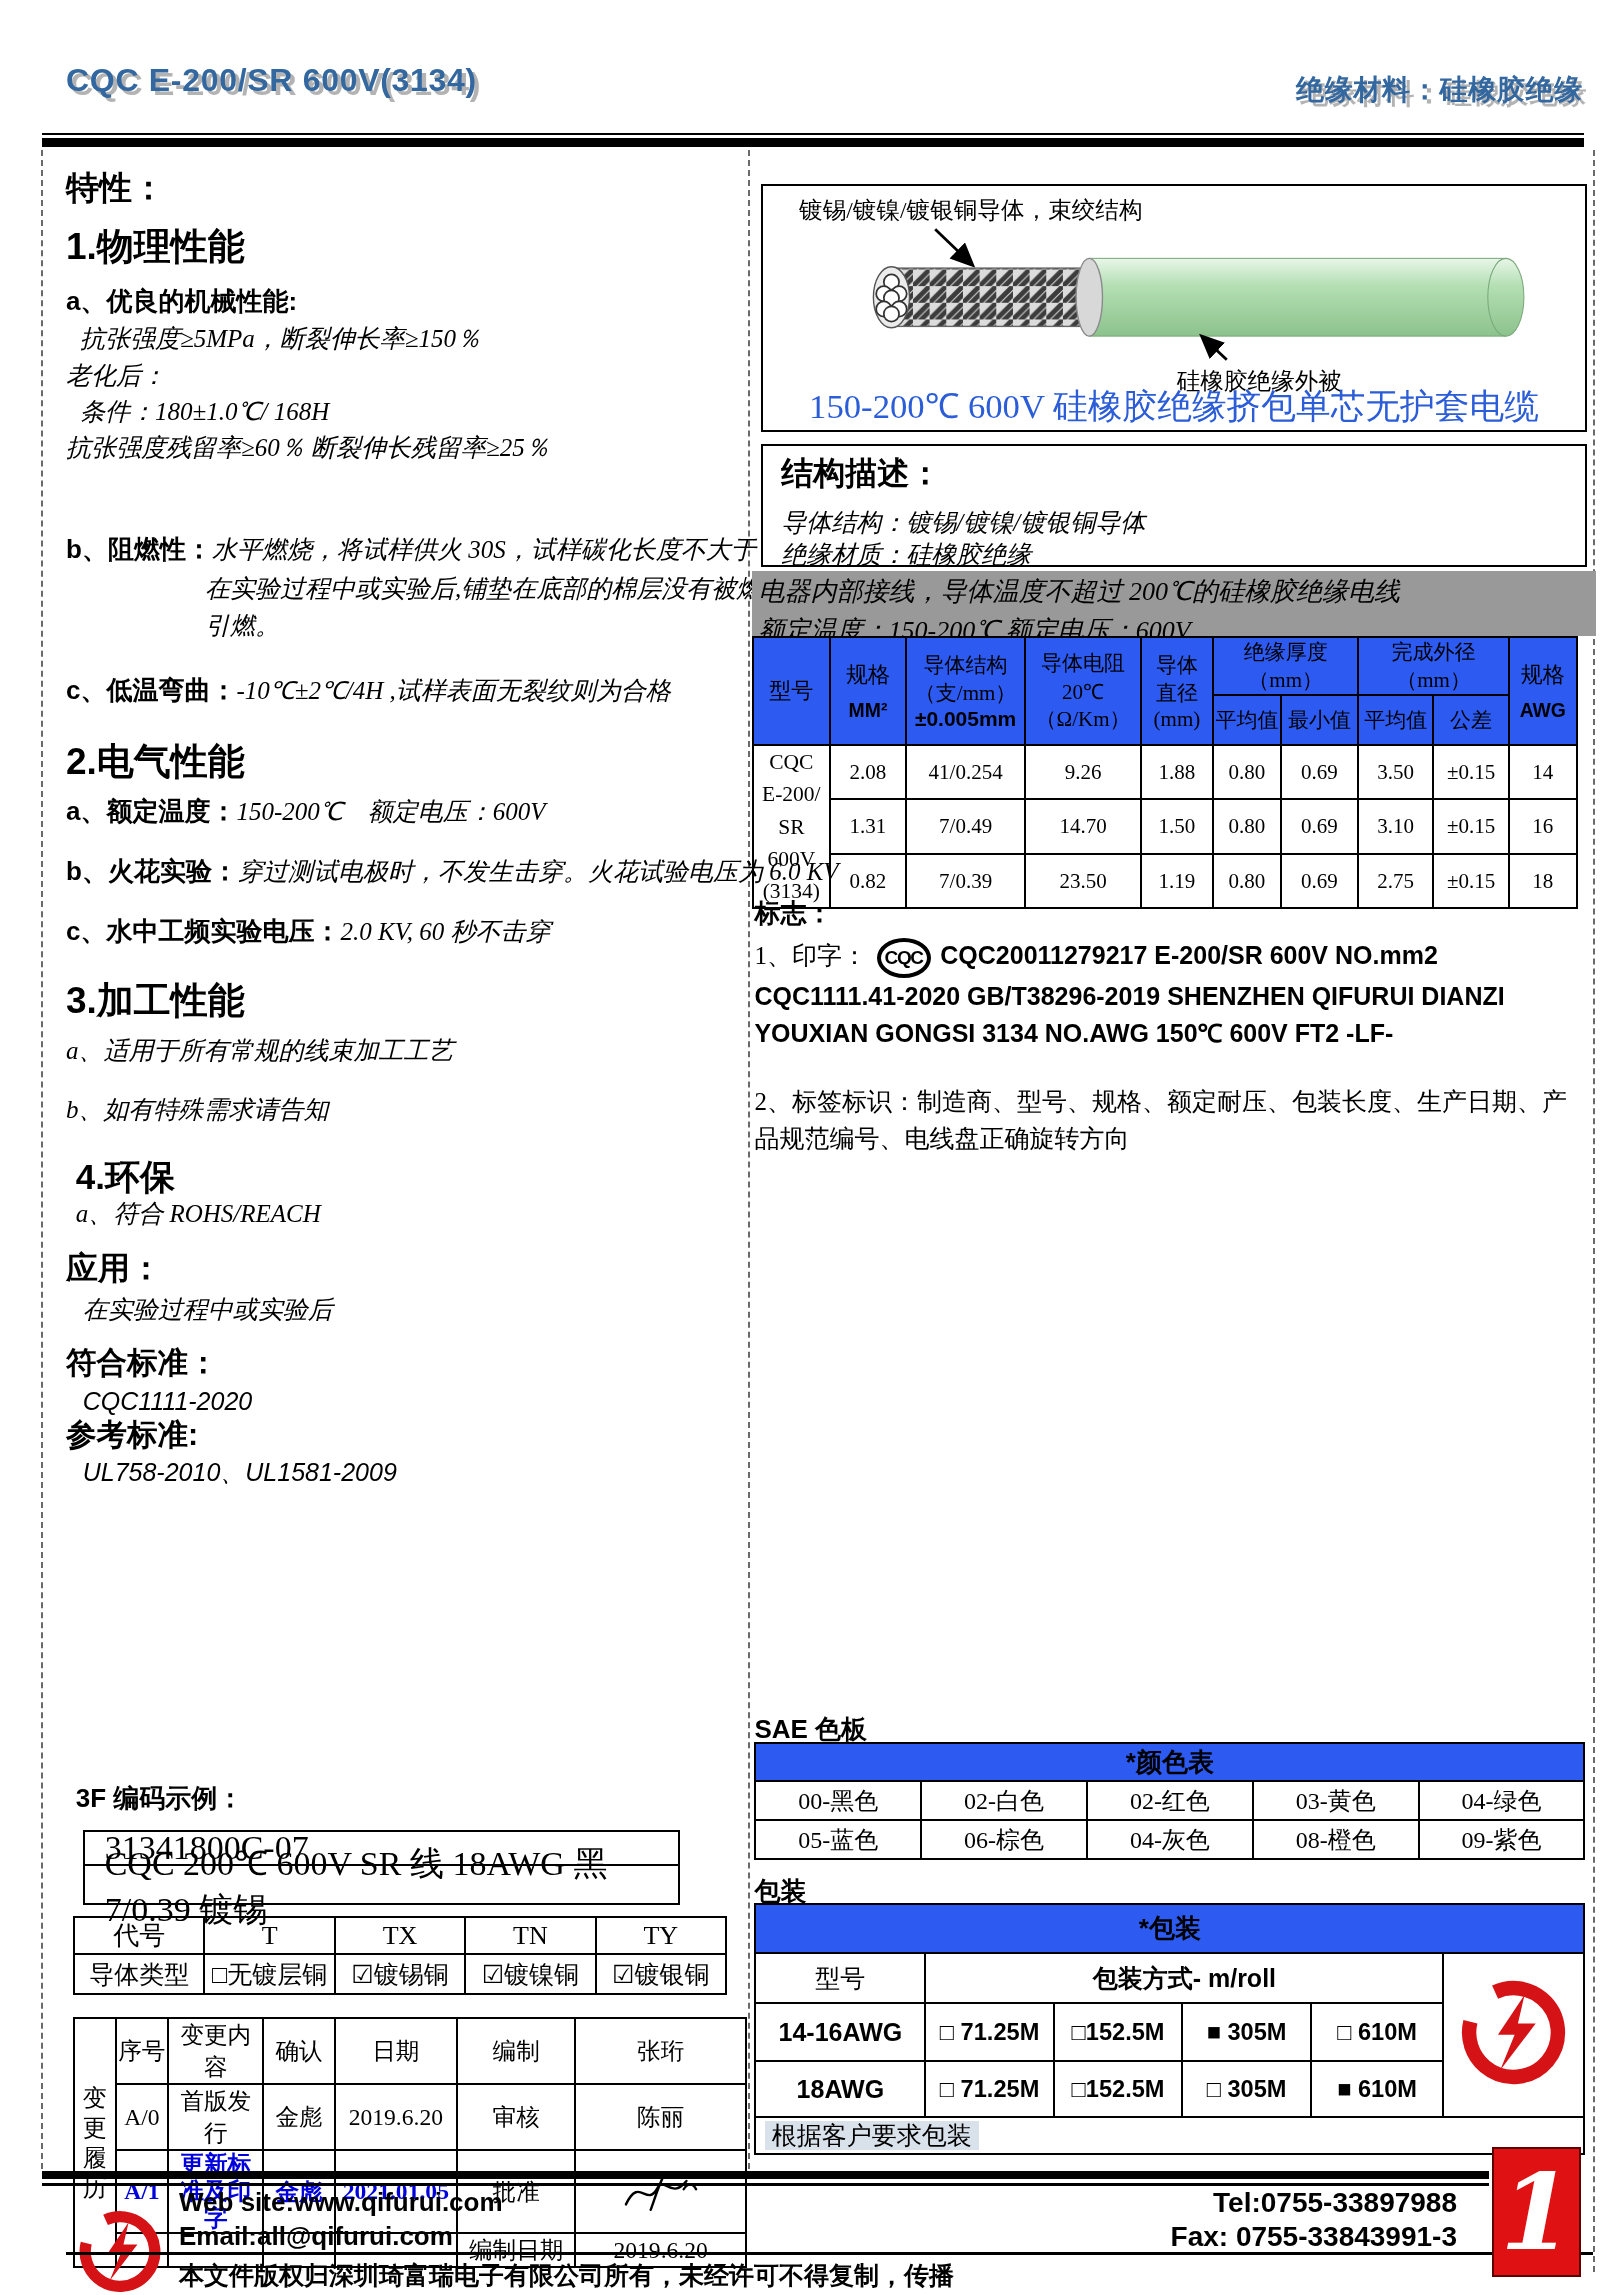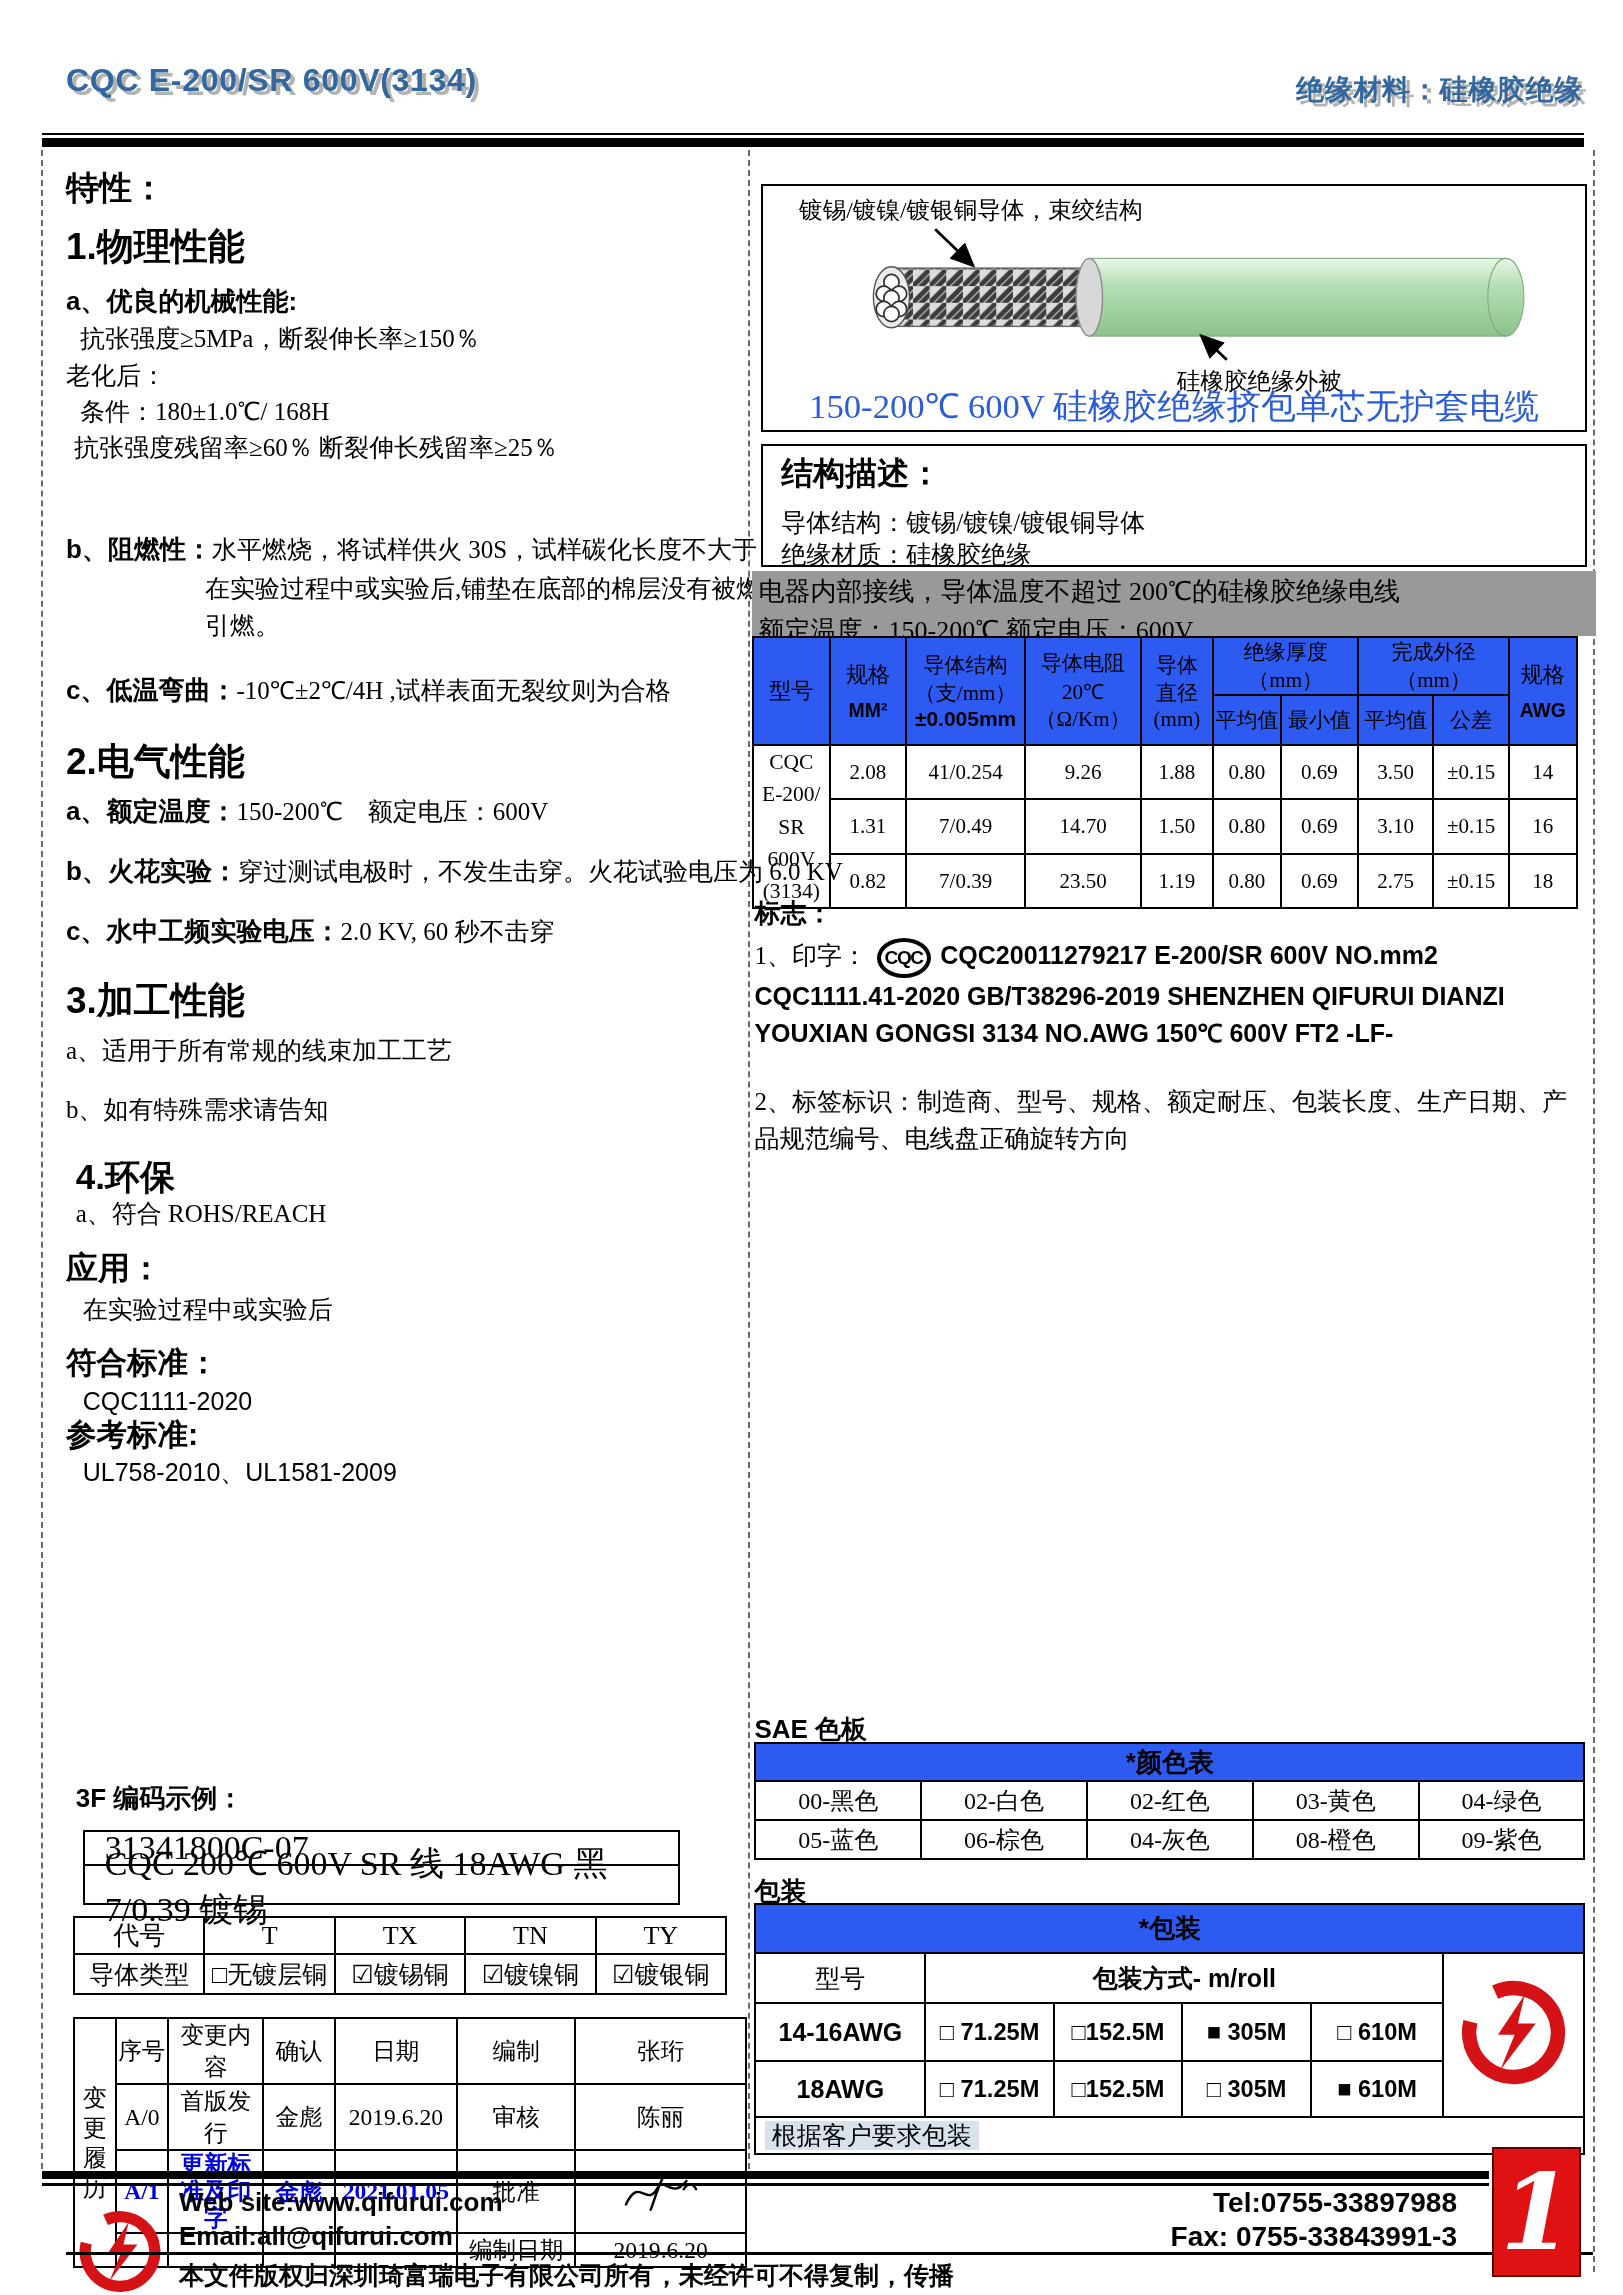--- a/index.html
+++ b/index.html
@@ -11,21 +11,21 @@
   .b{font-weight:bold;}
   
   .hdr{font-family:"Liberation Sans",sans-serif;font-weight:bold;color:#33679f;
        text-shadow:4.2px 3.5px 0 #b3b3b3;letter-spacing:0.7px;white-space:nowrap;}
   .rule{background:#000;}
   .dashv{width:0;border-left:2.1px dashed #6a6a6a;}
   
   .h-big{font-family:"Liberation Sans",sans-serif;font-weight:bold;font-size:37px;white-space:nowrap;}
   .h-med{font-family:"Liberation Sans",sans-serif;font-weight:bold;font-size:32px;white-space:nowrap;}
   .lbl{font-family:"Liberation Sans",sans-serif;font-weight:bold;font-size:26px;}
-  .body-t{font-size:25px;white-space:nowrap;}
+  .body-t{font-size:25px;white-space:nowrap;font-style:italic;}
   .line{white-space:nowrap;}
   
   table{border-collapse:collapse;}
   td{border:2.1px solid #000;text-align:center;vertical-align:middle;padding:0;}
   .bluehead{background:#2d5af0;}
   
   .blackbox{border:2.1px solid #000;background:#fff;box-sizing:border-box;}
   .codebox-row{padding-left:19.4px;display:flex;align-items:center;font-size:34px;}
   .graybox{background:#999;box-sizing:border-box;}
   .cqc-badge{display:inline-block;box-sizing:border-box;border:4.2px solid #000;border-radius:50%;
@@ -53,21 +53,21 @@
 
   <div class="abs" style="left:66px;top:149px;width:680px;height:2021px;">
 
     <div class="abs h-med" style="left:0;top:17.3px;font-size:33px;">特性：</div>
     <div class="abs h-big" style="left:0;top:73px;">1.物理性能</div>
 
     <div class="abs lbl line" style="left:0;top:135px;">a、优良的机械性能:</div>
     <div class="abs body-t" style="left:14px;top:173px;">抗张强度≥5MPa，断裂伸长率≥150％</div>
     <div class="abs body-t" style="left:0;top:210px;">老化后：</div>
     <div class="abs body-t" style="left:14px;top:246px;">条件：180±1.0℃/ 168H</div>
-    <div class="abs body-t" style="left:8px;top:282px;">抗张强度残留率≥60％  断裂伸长残留率≥25％</div>
+    <div class="abs body-t" style="left:0;top:282px;">抗张强度残留率≥60％  断裂伸长残留率≥25％</div>
 
     <div class="abs line" style="left:0;top:383px;">
       <span class="lbl">b、阻燃性：</span><span class="body-t">水平燃烧，将试样供火 30S，试样碳化长度不大于 100mm，</span>
     </div>
     <div class="abs body-t" style="left:139px;top:423px;">在实验过程中或实验后,铺垫在底部的棉层没有被燃烧的滴落物</div>
     <div class="abs body-t" style="left:139px;top:460px;">引燃。</div>
 
     <div class="abs line" style="left:0;top:523px;">
       <span class="lbl">c、低温弯曲：</span><span class="body-t">-10℃±2℃/4H ,试样表面无裂纹则为合格</span>
     </div>

